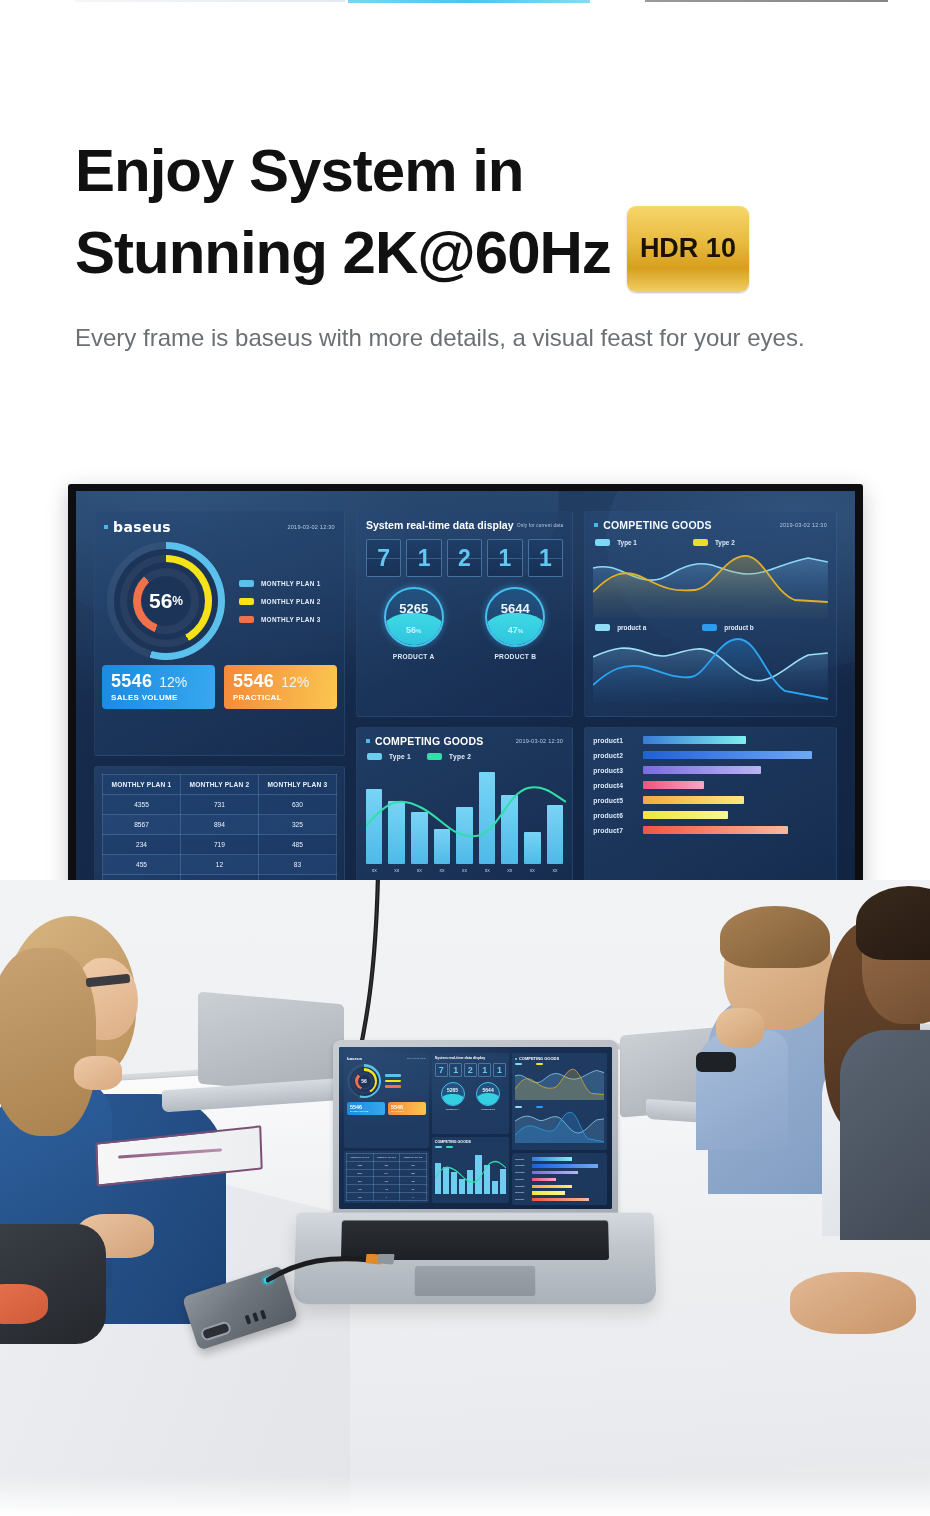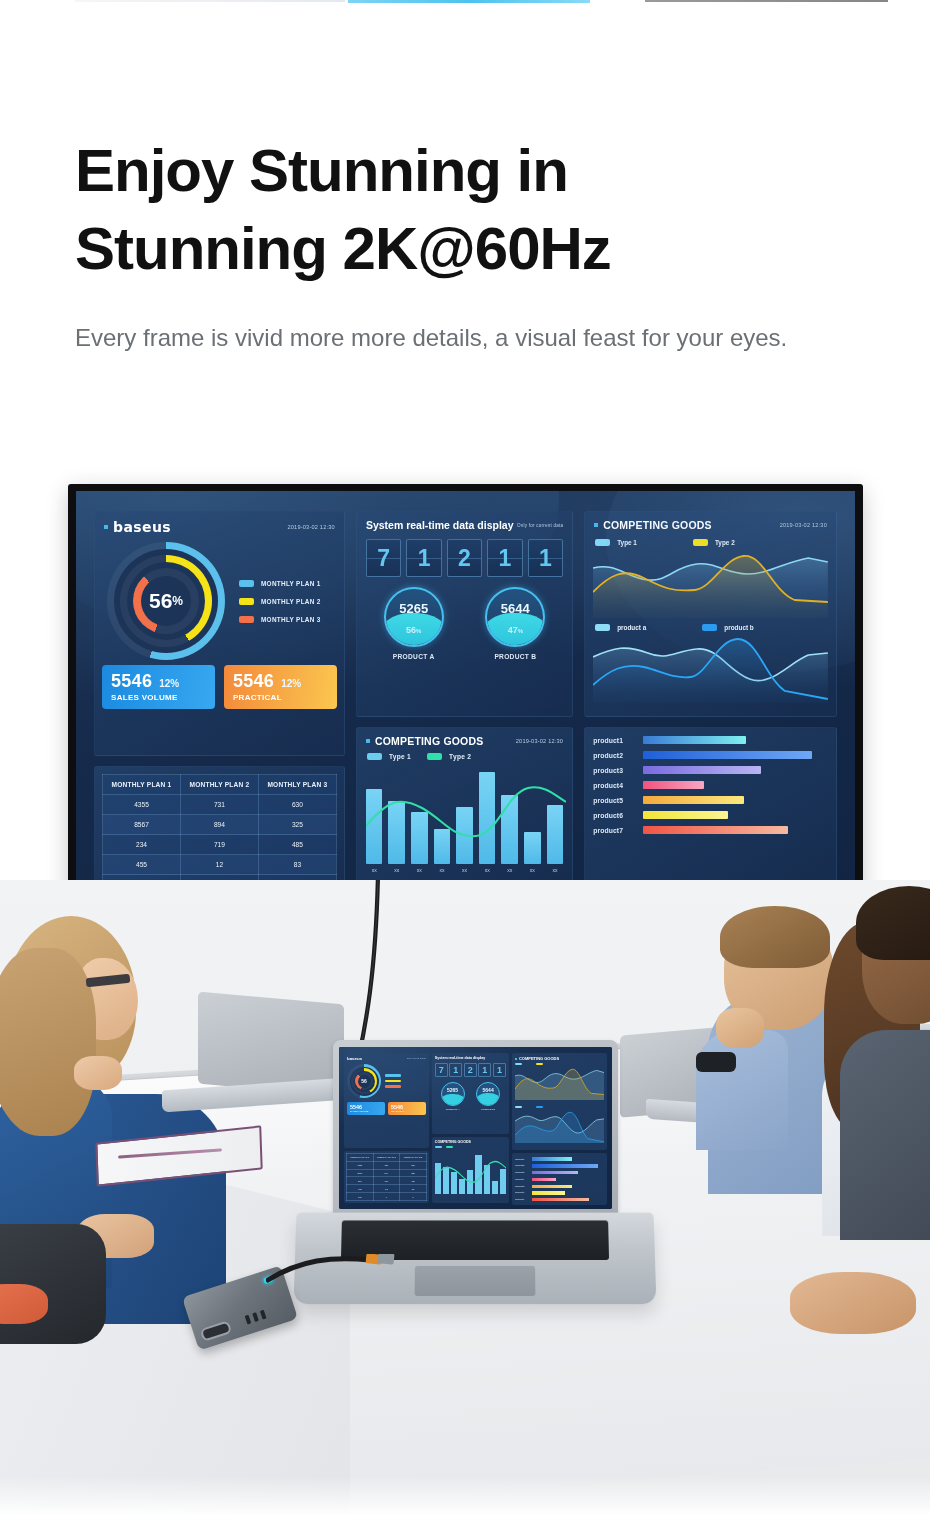--- a/index.html
+++ b/index.html
@@ -100,21 +100,21 @@
   .sw { width:15px; height:7px; border-radius:2px; display:inline-block; }
 
   
   .kpis { display:flex; gap:9px; padding:0 7px 9px; }
   .kpi { flex:1; border-radius:4px; padding:6px 9px 7px; }
   .kpi-blue   { background:linear-gradient(100deg,#1b8ae0,#37a8f0); }
   .kpi-orange { background:linear-gradient(100deg,#f58a3c,#fcc councils); }
   .kpi-orange { background:linear-gradient(100deg,#f3893a,#fbc74f); }
   .kpi-top { display:flex; align-items:baseline; gap:7px; }
   .kpi-num { font-size:18px; font-weight:bold; color:#fff; letter-spacing:.3px; }
-  .kpi-pct { font-size:10px; color:#eaf6ff; font-weight:bold; }
+  .kpi-pct { font-size:14px; color:#eaf6ff; font-weight:normal; }
   .kpi-lbl { font-size:8px; color:#fff; font-weight:bold; letter-spacing:.3px; margin-top:1px; }
 
   
   .tbl { width:100%; border-collapse:collapse; }
   .tbl th, .tbl td {
     border:1px solid rgba(130,180,230,.26);
     text-align:center; color:#e9f2fb;
   }
   .tbl th { font-size:6.6px; font-weight:bold; padding:6px 2px; letter-spacing:.2px; background:rgba(30,66,116,.5); }
   .tbl td { font-size:6.6px; padding:6px 2px; }
@@ -253,26 +253,27 @@
 </head>
 <body>
 
 <div class="top-sliver">
   <div class="ts-a"></div>
   <div class="ts-b"></div>
   <div class="ts-c"></div>
 </div>
 
 <div class="headline">
-  <div>Enjoy Stunning in</div>
+  <div>Enjoy System in</div>
   <div class="l2">
     <span>Stunning 2K@60Hz</span>
+    <span class="hdr-badge">HDR 10</span>
   </div>
 </div>
-<div class="subhead">Every frame is vivid more more details, a visual feast for your eyes.</div>
+<div class="subhead">Every frame is baseus with more details, a visual feast for your eyes.</div>
 
 <div class="tv-wrap">
   <div class="tv-bezel">
     <div class="tv-screen">
       <div class="dash">
 
         <div class="col col-left">
           <div class="card" style="flex:1; display:flex; flex-direction:column;">
             <div class="card-hd">
               <div class="ttl">

